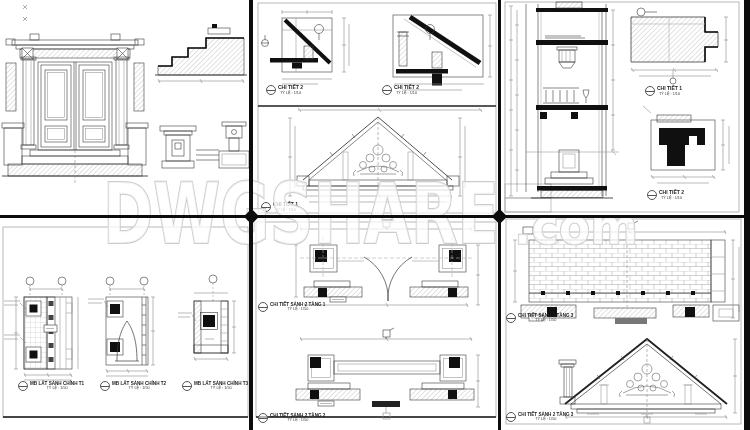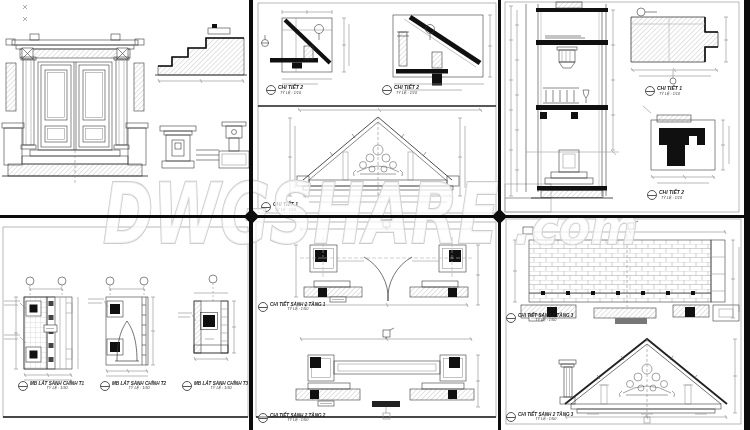--- a/index.html
+++ b/index.html
@@ -1,17 +1,17 @@
 <!DOCTYPE html>
 <html><head>
 <meta charset="utf-8">
 <style>
   html,body{margin:0;padding:0;background:#fff;}
   .canvas{position:relative;width:750px;height:430px;background:#84cc16;overflow:hidden;
-          font-family:"Liberation Sans",sans-serif;font-style:italic;}
+          font-family:"Liberation Sans",sans-serif;}
   .panel{position:absolute;background:#fff;z-index:1;}
   .panel svg{display:block;}
   
   .divider{position:absolute;background:#0c0c0c;z-index:30;}
   .diamond{position:absolute;width:11px;height:11px;background:#0c0c0c;
            transform:rotate(45deg);z-index:31;}
   
   .wm{position:absolute;left:0;top:0;z-index:20;pointer-events:none;}
   
   .dlabel{position:absolute;display:flex;align-items:center;gap:2px;z-index:6;}

